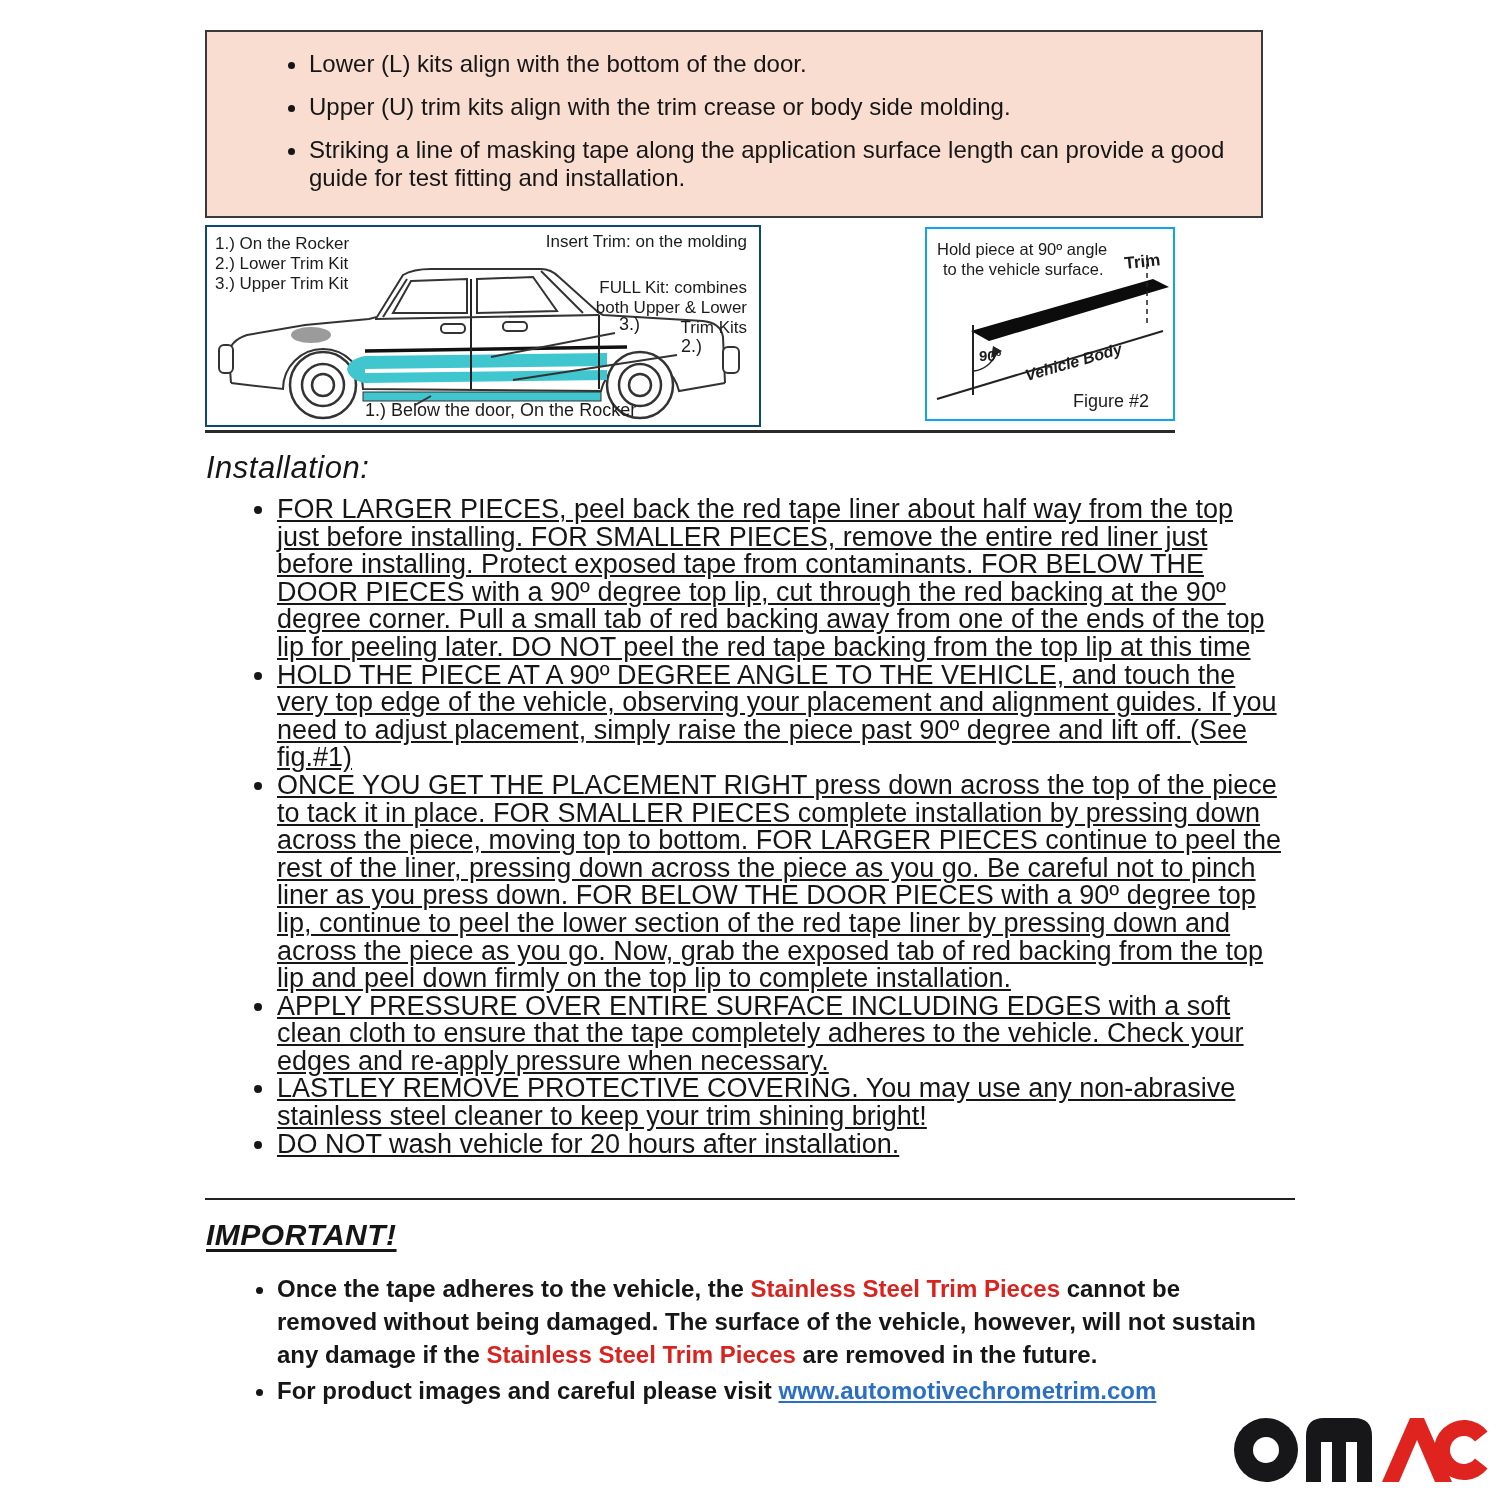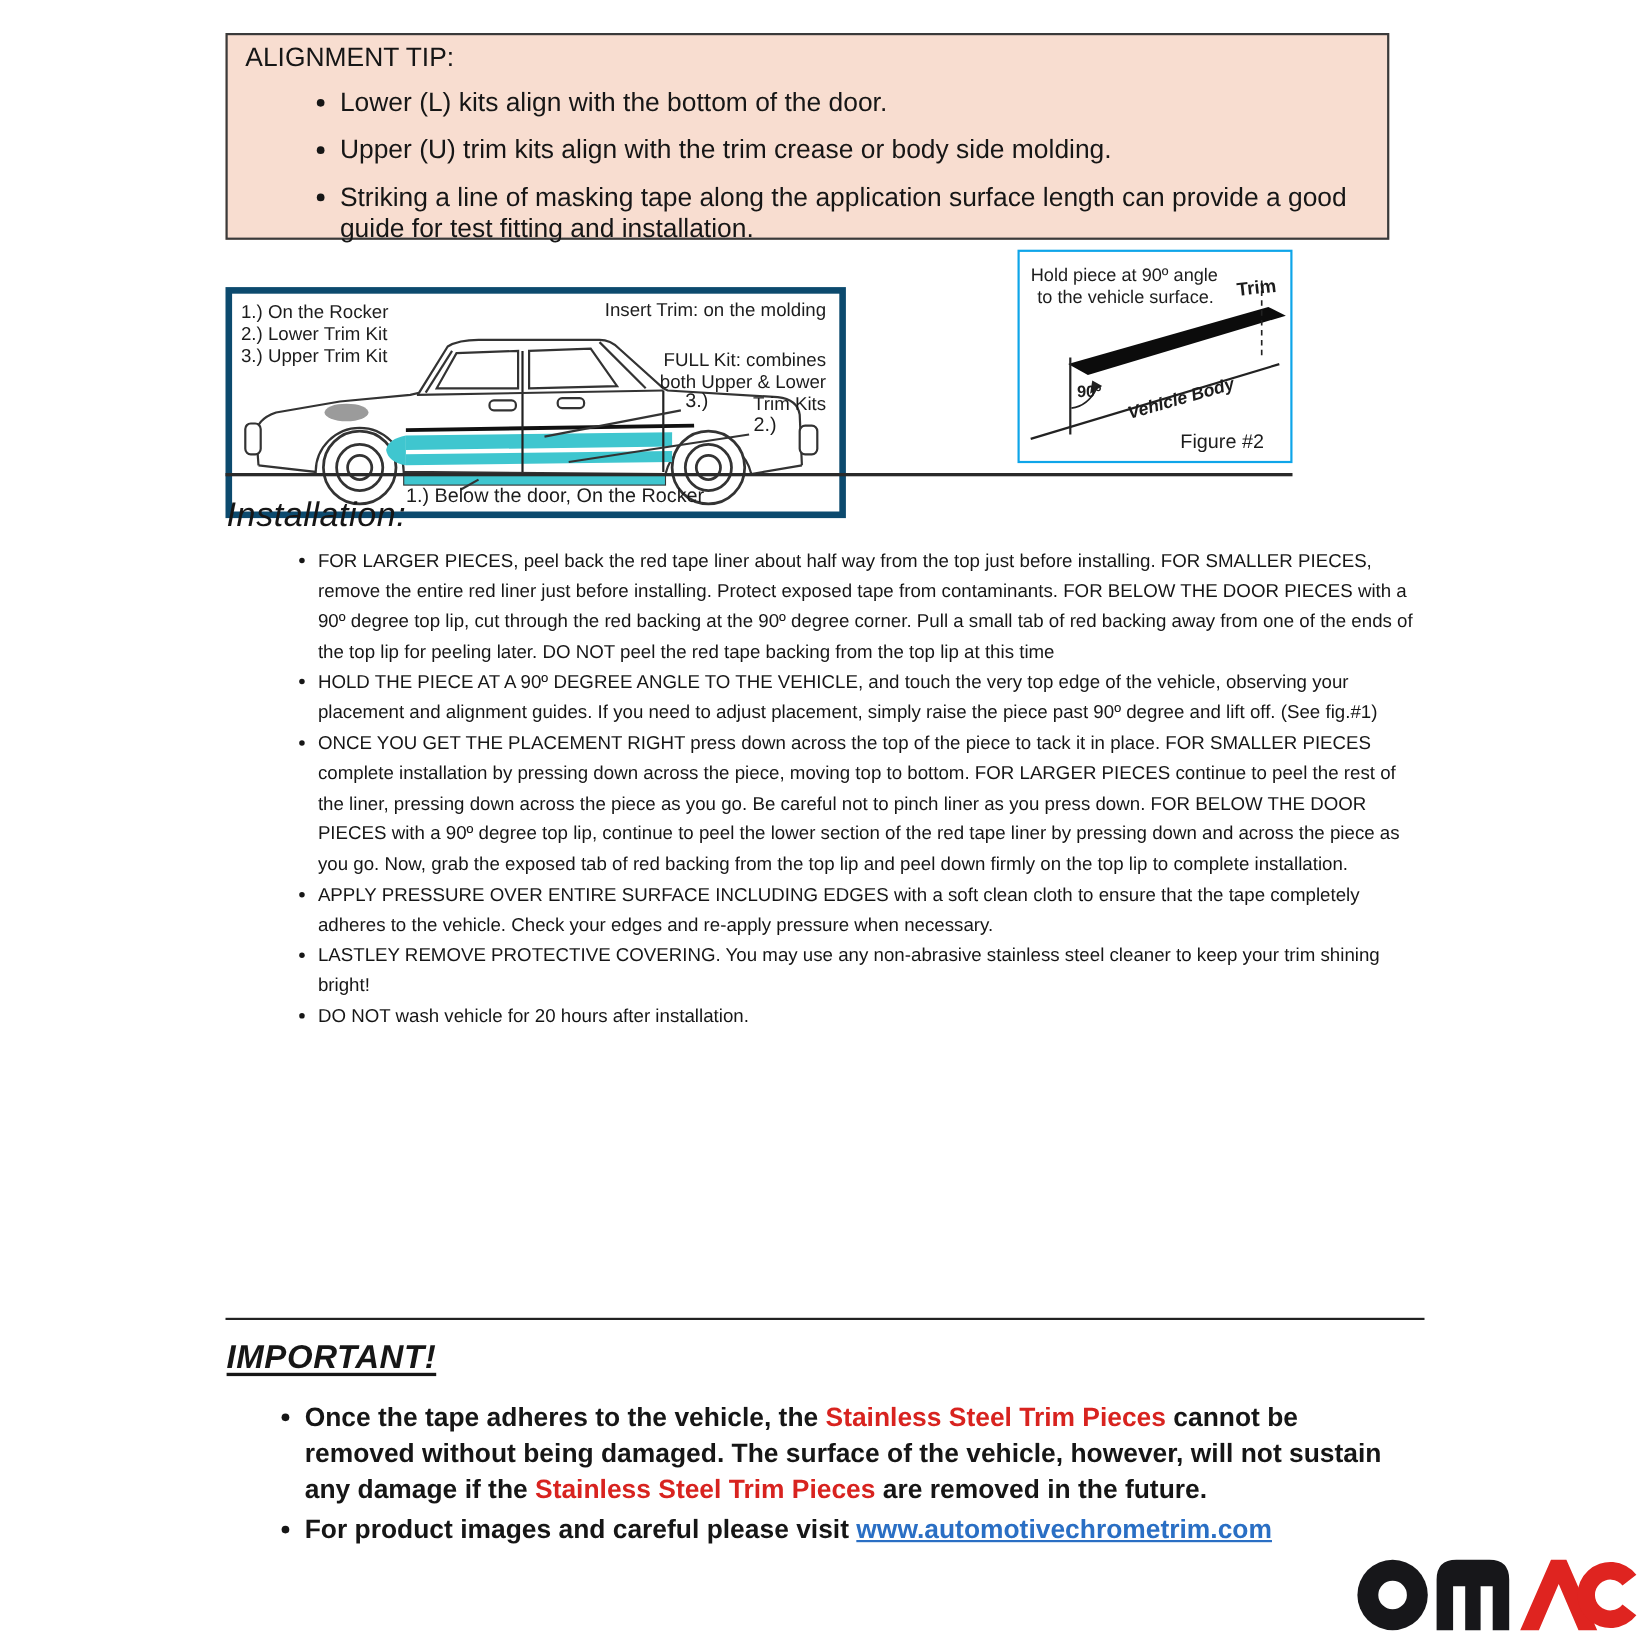--- a/index.html
+++ b/index.html
@@ -14,38 +14,38 @@
     box-sizing:border-box; background:#f8ddd0; border:2px solid #3a3a3a;
     padding:6px 20px 0 16px;
   }
   .tip-title { font-size:24px; line-height:30px; }
   .tip-list { margin:12px 0 0 0; padding-left:86px; }
   .tip-list li { font-size:24px; line-height:28px; margin-bottom:15px; }
   
   .figures-row { position:absolute; left:205px; top:225px; width:970px; height:208px; }
   .car-box {
     position:absolute; left:0; top:0; width:552px; height:198px;
-    border:6px solid #0c4a6e; background:#fff;margin-top:36px;
+    border:2px solid #0c4a6e; background:#fff;
   }
   .fig2-box {
     position:absolute; right:0; top:2px; width:246px; height:190px;
     border:2px solid #0ea5e9; background:#fff;
   }
   .row-line { position:absolute; left:0; bottom:0; width:100%; border-top:3px solid #2a2a2a; }
   svg text { fill:#1c1c1c; }
   
   .install-heading {
     position:absolute; left:206px; top:450px;
     font-size:31px; font-style:italic; 
     text-underline-offset:4px; letter-spacing:0.5px;
   }
   .install-list {
-    position:absolute; left:217px; top:496px; width:1005px;
+    position:absolute; left:205px; top:496px; width:1005px;
     margin:0; padding-left:72px;
-    font-size:17px; line-height:27.6px;
+    font-size:27px; line-height:27.6px;text-decoration:underline;
   }
   .install-list li { margin:0; }
   
   .divider { position:absolute; left:205px; top:1198px; width:1090px; border-top:2.5px solid #222; }
   .important-heading {
     position:absolute; left:206px; top:1218px;
     font-size:30px; font-style:italic; font-weight:bold;
     text-decoration:underline; text-underline-offset:4px; letter-spacing:0.5px;
   }
   .important-list {
@@ -57,21 +57,20 @@
   .important-list a { font-weight:bold; text-decoration:underline; cursor:pointer; }
   
   .logo { position:absolute; right:4px; bottom:8px; width:264px; height:92px; }
 </style>
 </head>
 <body>
 
 <div class="page">
 
   <div class="tip-box">
-    <div class="tip-title">ALIGNMENT TIP:</div>
     <ul class="tip-list">
       <li>Lower (L) kits align with the bottom of the door.</li>
       <li>Upper (U) trim kits align with the trim crease or body side molding.</li>
       <li>Striking a line of masking tape along the application surface length can provide a good guide for test fitting and installation.</li>
     </ul>
   </div>
 
   <div class="figures-row">
 
     <div class="car-box">

